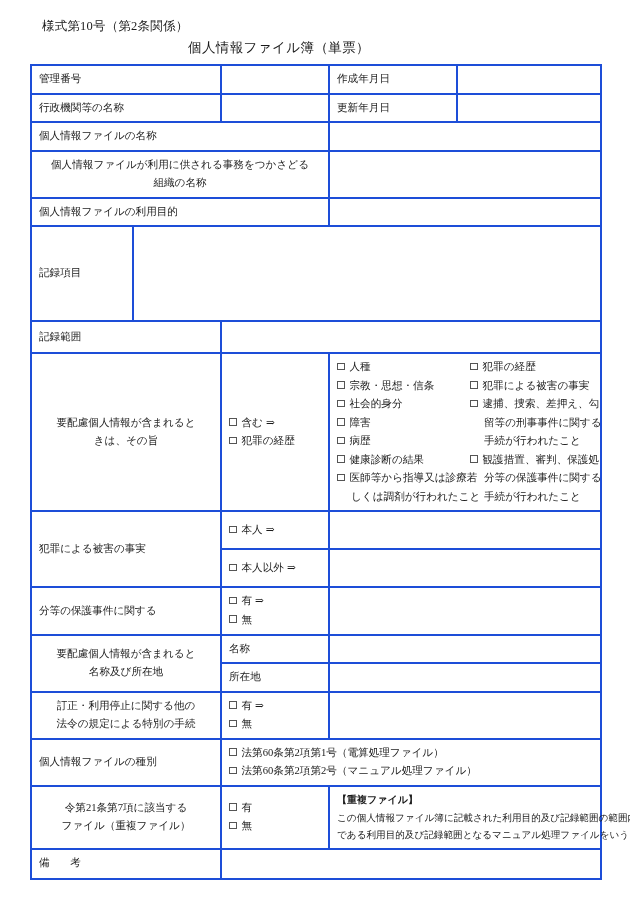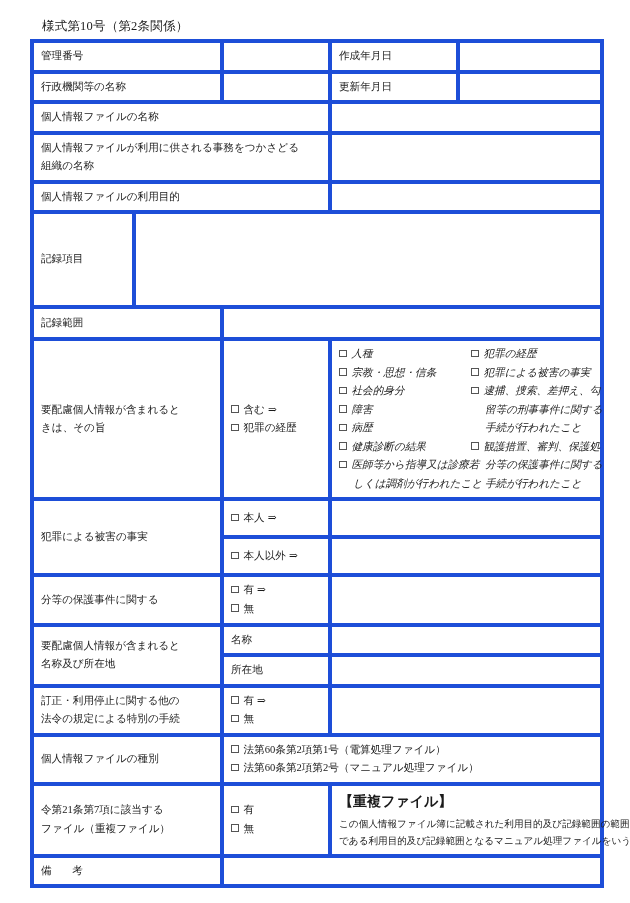--- a/index.html
+++ b/index.html
@@ -35,21 +35,21 @@
     letter-spacing: 0.4px;
   }
   table.form {
     border-collapse: collapse;
     width: 570px;
     table-layout: fixed;
     font-size: 10.6px;
     line-height: 1.75;
   }
   table.form td {
-    border: 4px solid #1d4ed8;
+    border: 2px solid #1d4ed8;
     padding: 4px 7px;
     vertical-align: middle;
     word-break: break-all;
   }
   td.lbl { vertical-align: middle; }
   td.lbl-top { vertical-align: top; padding-top: 6px; }
   td.mid { vertical-align: middle; margin-left: 24px; }
   td.blank { }
   .cb {
     display: inline-block;
@@ -61,57 +61,57 @@
     box-sizing: border-box;
   }
   .opt {
     white-space: nowrap;
     display: block;
   }
   .arrow { margin-left: 3px; }
   .sens-wrap {
     display: flex;
     gap: 4px;
-    font-style: italic;
   }
   .sens-col {
     flex: 1 1 50%;
     min-width: 0;
   }
   .sens-col.right { padding-left: 6px; }
   .sens-item {
     display: block;
     white-space: nowrap;
   }
   .sens-cont {
     display: block;
     padding-left: 14px;
     white-space: nowrap;
   }
   .note-title {
     display: block;
     font-weight: bold;
-    font-size: 14px;
+    font-size: 10px;
     margin-bottom: 1px;
   }
   .note-body {
     display: block;
     font-size: 9.6px;
     line-height: 1.8;
     white-space: nowrap;
   }
-  .label-line { display: block; white-space: nowrap; }
+  .label-line { display: block; white-space: nowrap; text-align: center; }
   .biko { letter-spacing: 5px; }
 </style>
 </head>
 <body>
 
 <div class="page">
 
   <div class="form-no">様式第10号（第2条関係）</div>
+  <div class="doc-title">個人情報ファイル簿（単票）</div>
 
   <table class="form">
     <colgroup>
       <col style="width:72px">
       <col style="width:30px">
       <col style="width:88px">
       <col style="width:108px">
       <col style="width:128px">
       <col style="width:144px">
     </colgroup>

